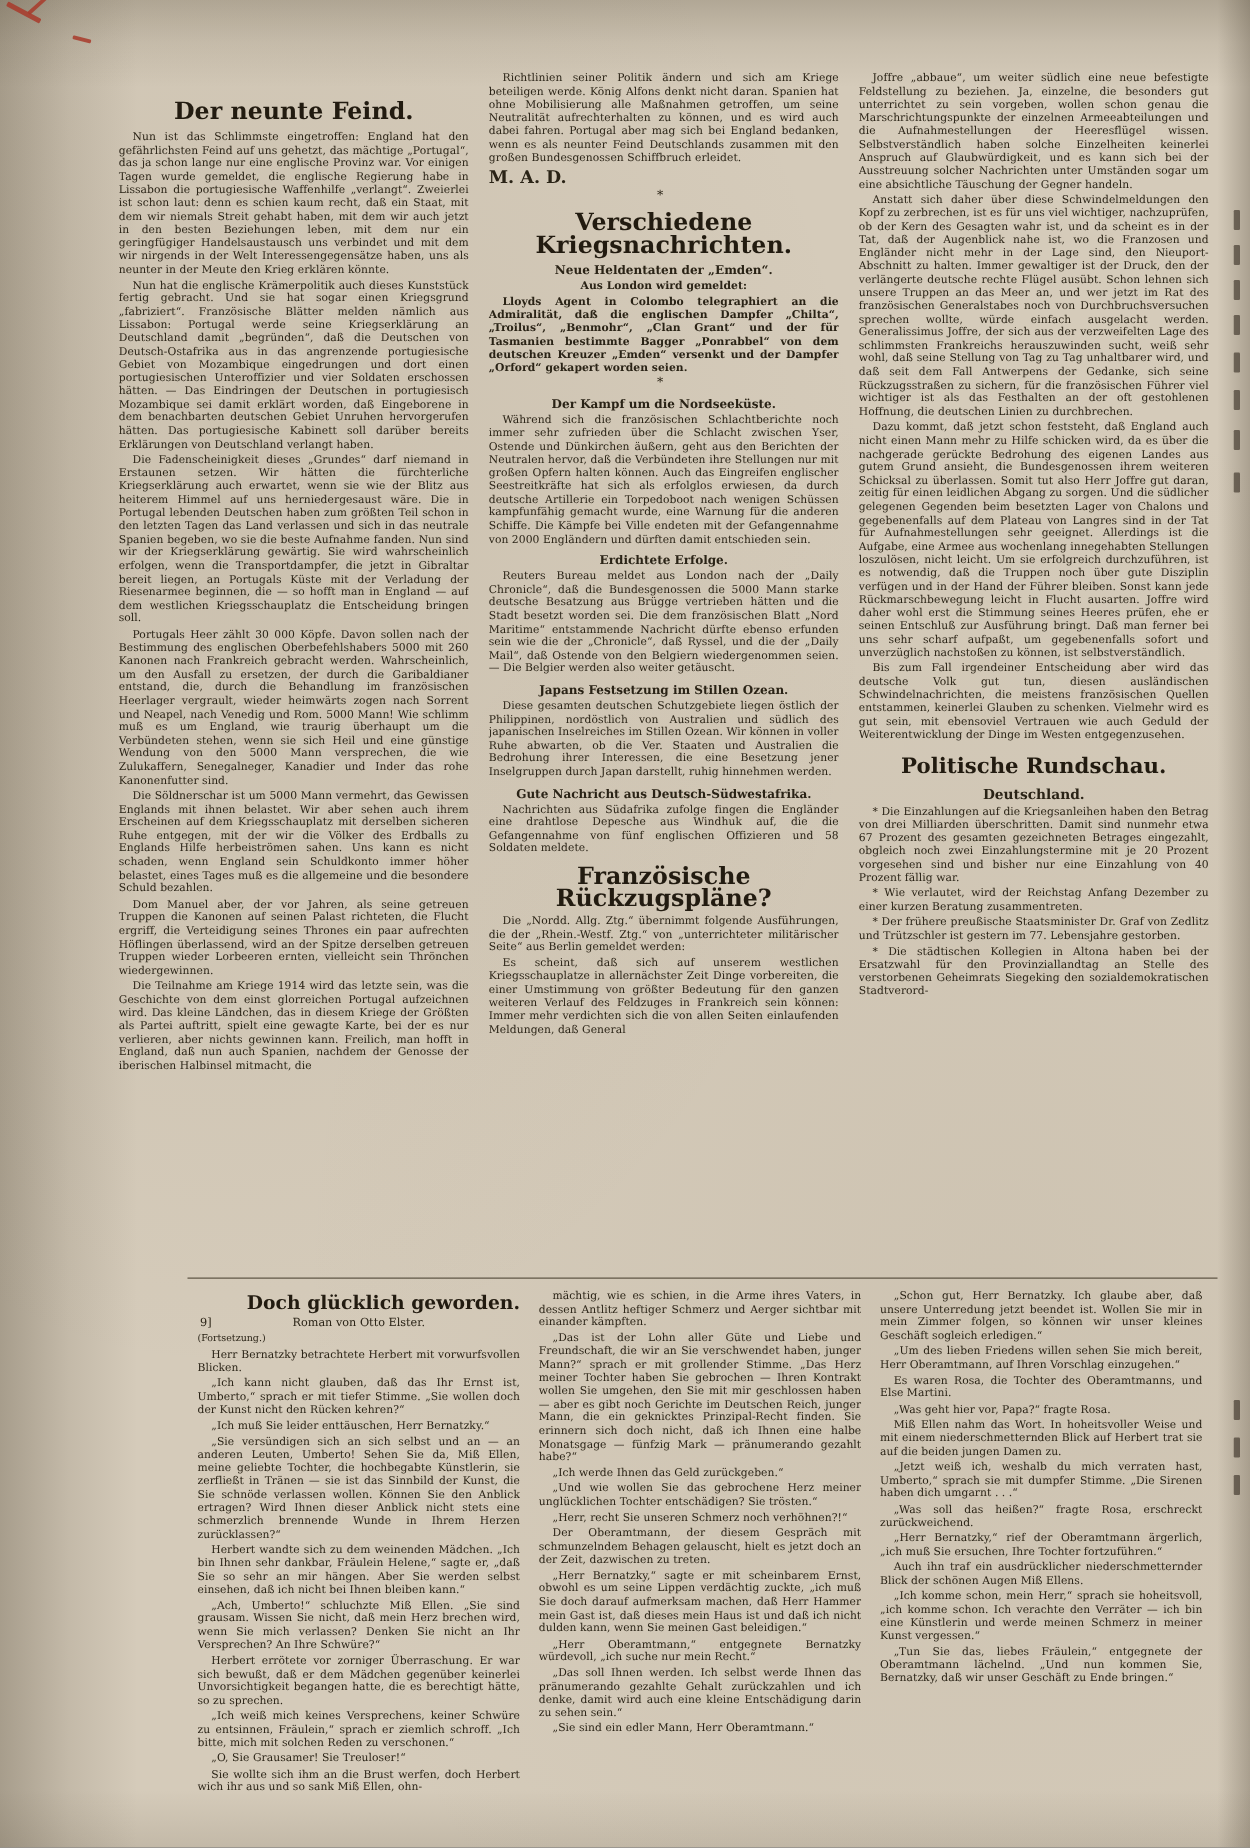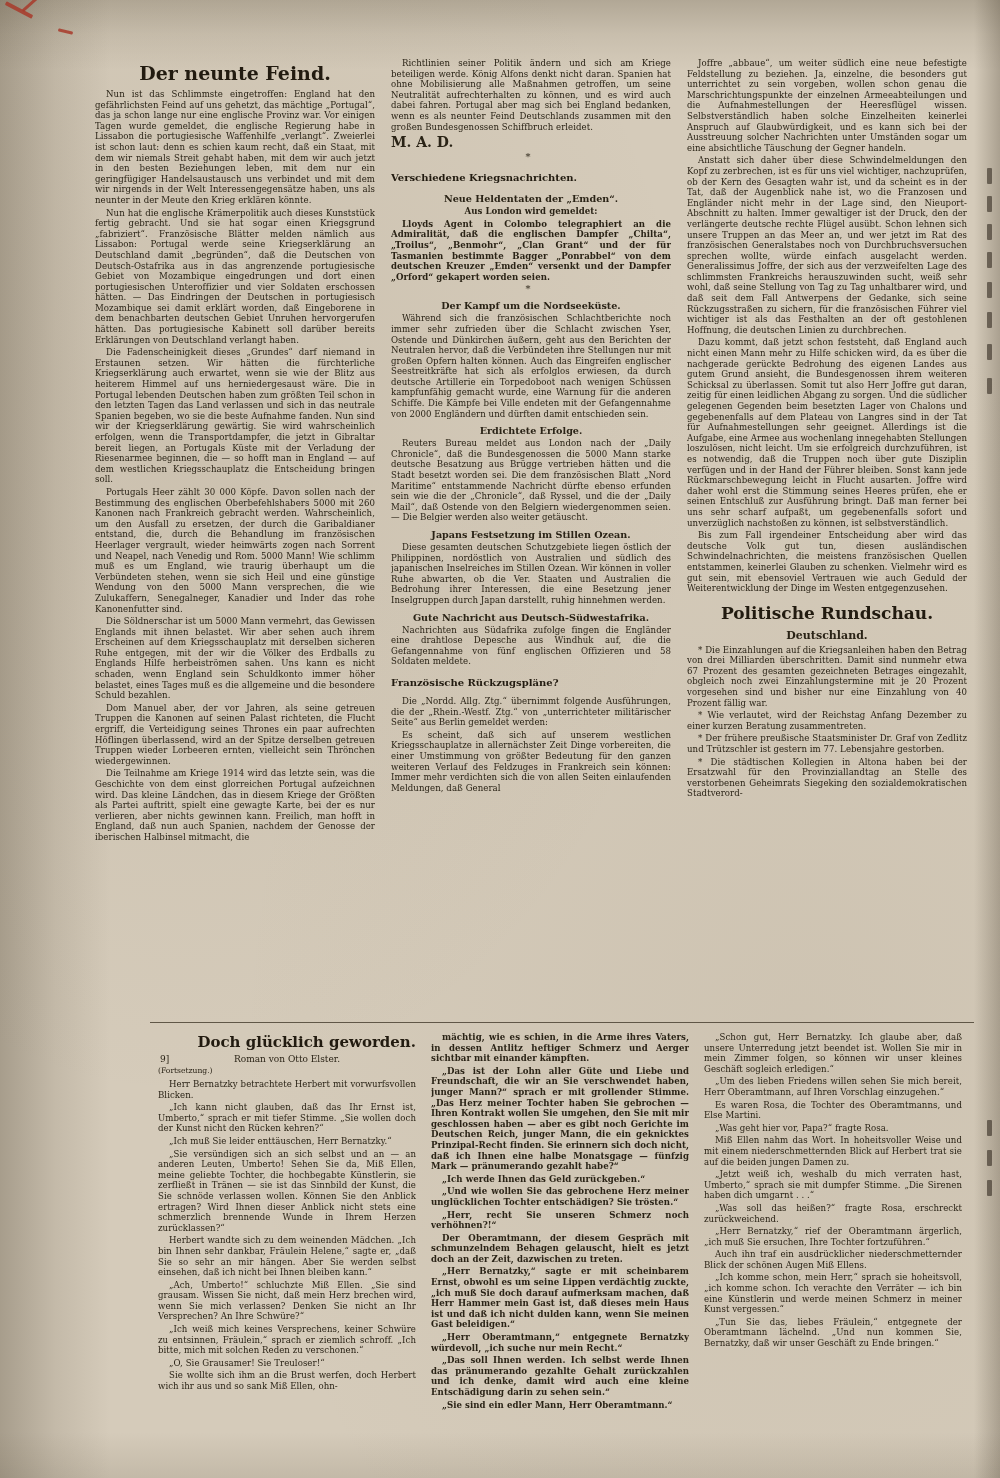--- a/index.html
+++ b/index.html
@@ -26,21 +26,21 @@
   .col { overflow:hidden; }
   .body-text p, .para {
     margin:0 0 2px 0;
     font-size:8.6px; line-height:10.6px;
     text-align:justify; text-indent:11px;
     letter-spacing:.05px;
   }
   p.lead-center { text-align:center; text-indent:0; font-weight:bold; }
   p.bold, .bold p { font-weight:bold; }
   .headline-lg { margin:4px 0 5px 0; font-size:19px; line-height:22px; font-weight:bold; text-align:center; color:#221b10; }
-  .headline-md { margin:7px 0 4px 0; font-size:10px; line-height:18px; font-weight:bold; text-align:left; color:#221b10; }
+  .headline-md { margin:7px 0 4px 0; font-size:19px; line-height:18px; font-weight:bold; text-align:center; color:#221b10; }
   .subhead { margin:6px 0 2px 0; font-size:9.6px; line-height:11px; font-weight:bold; text-align:center; }
   .subhead-md { margin:4px 0 3px 0; font-size:11px; line-height:13px; font-weight:bold; text-align:center; }
   .sig { font-size:14px; font-weight:bold; padding-right:8px; margin:1px 0 2px 0; }
   .sep { text-align:center; font-size:10px; letter-spacing:6px; line-height:10px; margin:2px 0 2px 0; color:#2a2316; }
   
   .f-headline { margin:2px 0 3px 0; font-size:15px; line-height:17px; font-weight:bold; text-align:right; color:#221b10; }
   .f-meta { position:relative; text-align:center; font-size:9px; line-height:11px; margin-bottom:1px; }
   .f-installment { position:absolute; left:2px; top:0; font-size:9px; }
   .f-cont { text-align:left; font-size:7.6px; line-height:9px; margin-bottom:4px; }
 </style>
@@ -59,21 +59,21 @@
   <div class="edge-dash" style="left:987px; top:282px; height:16px;"></div>
   <div class="edge-dash" style="left:987px; top:312px; height:16px;"></div>
   <div class="edge-dash" style="left:987px; top:344px; height:16px;"></div>
   <div class="edge-dash" style="left:987px; top:378px; height:16px;"></div>
   <div class="edge-dash" style="left:987px; top:1120px; height:16px;"></div>
   <div class="edge-dash" style="left:987px; top:1150px; height:16px;"></div>
   <div class="edge-dash" style="left:987px; top:1180px; height:16px;"></div>
 
   <div class="col-row" style="left:95px; top:58px; width:872px; height:956px; gap:16px;">
 
-    <div class="col" style="width:280px; height:956px;">
+    <div class="col" style="width:280px; height:956px;margin-top:16px;">
       <h2 class="headline-lg">Der neunte Feind.</h2>
       <div class="body-text">
           <p>Nun ist das Schlimmste eingetroffen: England hat den gefährlichsten Feind auf uns gehetzt, das mächtige „Portugal“, das ja schon lange nur eine englische Provinz war. Vor einigen Tagen wurde gemeldet, die englische Regierung habe in Lissabon die portugiesische Waffenhilfe „verlangt“. Zweierlei ist schon laut: denn es schien kaum recht, daß ein Staat, mit dem wir niemals Streit gehabt haben, mit dem wir auch jetzt in den besten Beziehungen leben, mit dem nur ein geringfügiger Handelsaustausch uns verbindet und mit dem wir nirgends in der Welt Interessengegensätze haben, uns als neunter in der Meute den Krieg erklären könnte.</p>
           <p>Nun hat die englische Krämerpolitik auch dieses Kunststück fertig gebracht. Und sie hat sogar einen Kriegsgrund „fabriziert“. Französische Blätter melden nämlich aus Lissabon: Portugal werde seine Kriegserklärung an Deutschland damit „begründen“, daß die Deutschen von Deutsch-Ostafrika aus in das angrenzende portugiesische Gebiet von Mozambique eingedrungen und dort einen portugiesischen Unteroffizier und vier Soldaten erschossen hätten. — Das Eindringen der Deutschen in portugiesisch Mozambique sei damit erklärt worden, daß Eingeborene in dem benachbarten deutschen Gebiet Unruhen hervorgerufen hätten. Das portugiesische Kabinett soll darüber bereits Erklärungen von Deutschland verlangt haben.</p>
           <p>Die Fadenscheinigkeit dieses „Grundes“ darf niemand in Erstaunen setzen. Wir hätten die fürchterliche Kriegserklärung auch erwartet, wenn sie wie der Blitz aus heiterem Himmel auf uns herniedergesaust wäre. Die in Portugal lebenden Deutschen haben zum größten Teil schon in den letzten Tagen das Land verlassen und sich in das neutrale Spanien begeben, wo sie die beste Aufnahme fanden. Nun sind wir der Kriegserklärung gewärtig. Sie wird wahrscheinlich erfolgen, wenn die Transportdampfer, die jetzt in Gibraltar bereit liegen, an Portugals Küste mit der Verladung der Riesenarmee beginnen, die — so hofft man in England — auf dem westlichen Kriegsschauplatz die Entscheidung bringen soll.</p>
           <p>Portugals Heer zählt 30 000 Köpfe. Davon sollen nach der Bestimmung des englischen Oberbefehlshabers 5000 mit 260 Kanonen nach Frankreich gebracht werden. Wahrscheinlich, um den Ausfall zu ersetzen, der durch die Garibaldianer entstand, die, durch die Behandlung im französischen Heerlager vergrault, wieder heimwärts zogen nach Sorrent und Neapel, nach Venedig und Rom. 5000 Mann! Wie schlimm muß es um England, wie traurig überhaupt um die Verbündeten stehen, wenn sie sich Heil und eine günstige Wendung von den 5000 Mann versprechen, die wie Zulukaffern, Senegalneger, Kanadier und Inder das rohe Kanonenfutter sind.</p>
           <p>Die Söldnerschar ist um 5000 Mann vermehrt, das Gewissen Englands mit ihnen belastet. Wir aber sehen auch ihrem Erscheinen auf dem Kriegsschauplatz mit derselben sicheren Ruhe entgegen, mit der wir die Völker des Erdballs zu Englands Hilfe herbeiströmen sahen. Uns kann es nicht schaden, wenn England sein Schuldkonto immer höher belastet, eines Tages muß es die allgemeine und die besondere Schuld bezahlen.</p>
           <p>Dom Manuel aber, der vor Jahren, als seine getreuen Truppen die Kanonen auf seinen Palast richteten, die Flucht ergriff, die Verteidigung seines Thrones ein paar aufrechten Höflingen überlassend, wird an der Spitze derselben getreuen Truppen wieder Lorbeeren ernten, vielleicht sein Thrönchen wiedergewinnen.</p>
           <p>Die Teilnahme am Kriege 1914 wird das letzte sein, was die Geschichte von dem einst glorreichen Portugal aufzeichnen wird. Das kleine Ländchen, das in diesem Kriege der Größten als Partei auftritt, spielt eine gewagte Karte, bei der es nur verlieren, aber nichts gewinnen kann. Freilich, man hofft in England, daß nun auch Spanien, nachdem der Genosse der iberischen Halbinsel mitmacht, die</p>
         </div>
@@ -149,27 +149,28 @@
         <span class="f-byline">Roman von Otto Elster.</span>
       </div>
       <div class="f-cont">(Fortsetzung.)</div>
       <div class="body-text">
           <p>Herr Bernatzky betrachtete Herbert mit vorwurfsvollen Blicken.</p>
           <p>„Ich kann nicht glauben, daß das Ihr Ernst ist, Umberto,“ sprach er mit tiefer Stimme. „Sie wollen doch der Kunst nicht den Rücken kehren?“</p>
           <p>„Ich muß Sie leider enttäuschen, Herr Bernatzky.“</p>
           <p>„Sie versündigen sich an sich selbst und an — an anderen Leuten, Umberto! Sehen Sie da, Miß Ellen, meine geliebte Tochter, die hochbegabte Künstlerin, sie zerfließt in Tränen — sie ist das Sinnbild der Kunst, die Sie schnöde verlassen wollen. Können Sie den Anblick ertragen? Wird Ihnen dieser Anblick nicht stets eine schmerzlich brennende Wunde in Ihrem Herzen zurücklassen?“</p>
           <p>Herbert wandte sich zu dem weinenden Mädchen. „Ich bin Ihnen sehr dankbar, Fräulein Helene,“ sagte er, „daß Sie so sehr an mir hängen. Aber Sie werden selbst einsehen, daß ich nicht bei Ihnen bleiben kann.“</p>
           <p>„Ach, Umberto!“ schluchzte Miß Ellen. „Sie sind grausam. Wissen Sie nicht, daß mein Herz brechen wird, wenn Sie mich verlassen? Denken Sie nicht an Ihr Versprechen? An Ihre Schwüre?“</p>
+          <p>Herbert errötete vor zorniger Überraschung. Er war sich bewußt, daß er dem Mädchen gegenüber keinerlei Unvorsichtigkeit begangen hatte, die es berechtigt hätte, so zu sprechen.</p>
           <p>„Ich weiß mich keines Versprechens, keiner Schwüre zu entsinnen, Fräulein,“ sprach er ziemlich schroff. „Ich bitte, mich mit solchen Reden zu verschonen.“</p>
           <p>„O, Sie Grausamer! Sie Treuloser!“</p>
           <p>Sie wollte sich ihm an die Brust werfen, doch Herbert wich ihr aus und so sank Miß Ellen, ohn-</p>
         </div>
     </div>
 
-    <div class="col" style="width:258px; height:446px;font-weight:bold;">
+    <div class="col" style="width:258px; height:446px;">
       <div class="body-text">
           <p>mächtig, wie es schien, in die Arme ihres Vaters, in dessen Antlitz heftiger Schmerz und Aerger sichtbar mit einander kämpften.</p>
           <p>„Das ist der Lohn aller Güte und Liebe und Freundschaft, die wir an Sie verschwendet haben, junger Mann?“ sprach er mit grollender Stimme. „Das Herz meiner Tochter haben Sie gebrochen — Ihren Kontrakt wollen Sie umgehen, den Sie mit mir geschlossen haben — aber es gibt noch Gerichte im Deutschen Reich, junger Mann, die ein geknicktes Prinzipal-Recht finden. Sie erinnern sich doch nicht, daß ich Ihnen eine halbe Monatsgage — fünfzig Mark — pränumerando gezahlt habe?“</p>
           <p>„Ich werde Ihnen das Geld zurückgeben.“</p>
           <p>„Und wie wollen Sie das gebrochene Herz meiner unglücklichen Tochter entschädigen? Sie trösten.“</p>
           <p>„Herr, recht Sie unseren Schmerz noch verhöhnen?!“</p>
           <p>Der Oberamtmann, der diesem Gespräch mit schmunzelndem Behagen gelauscht, hielt es jetzt doch an der Zeit, dazwischen zu treten.</p>
           <p>„Herr Bernatzky,“ sagte er mit scheinbarem Ernst, obwohl es um seine Lippen verdächtig zuckte, „ich muß Sie doch darauf aufmerksam machen, daß Herr Hammer mein Gast ist, daß dieses mein Haus ist und daß ich nicht dulden kann, wenn Sie meinen Gast beleidigen.“</p>
           <p>„Herr Oberamtmann,“ entgegnete Bernatzky würdevoll, „ich suche nur mein Recht.“</p>
           <p>„Das soll Ihnen werden. Ich selbst werde Ihnen das pränumerando gezahlte Gehalt zurückzahlen und ich denke, damit wird auch eine kleine Entschädigung darin zu sehen sein.“</p>

